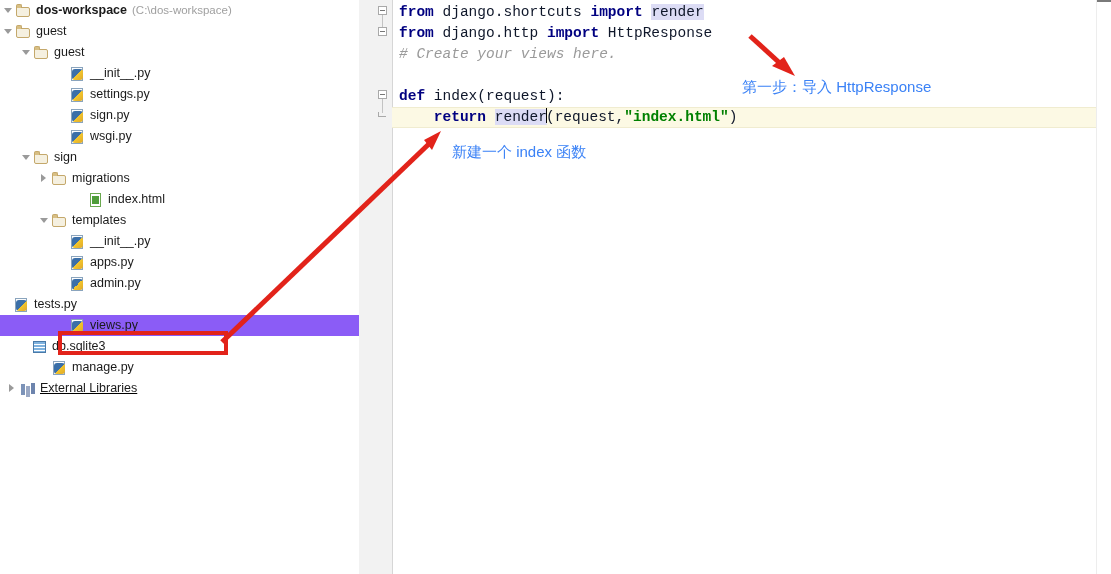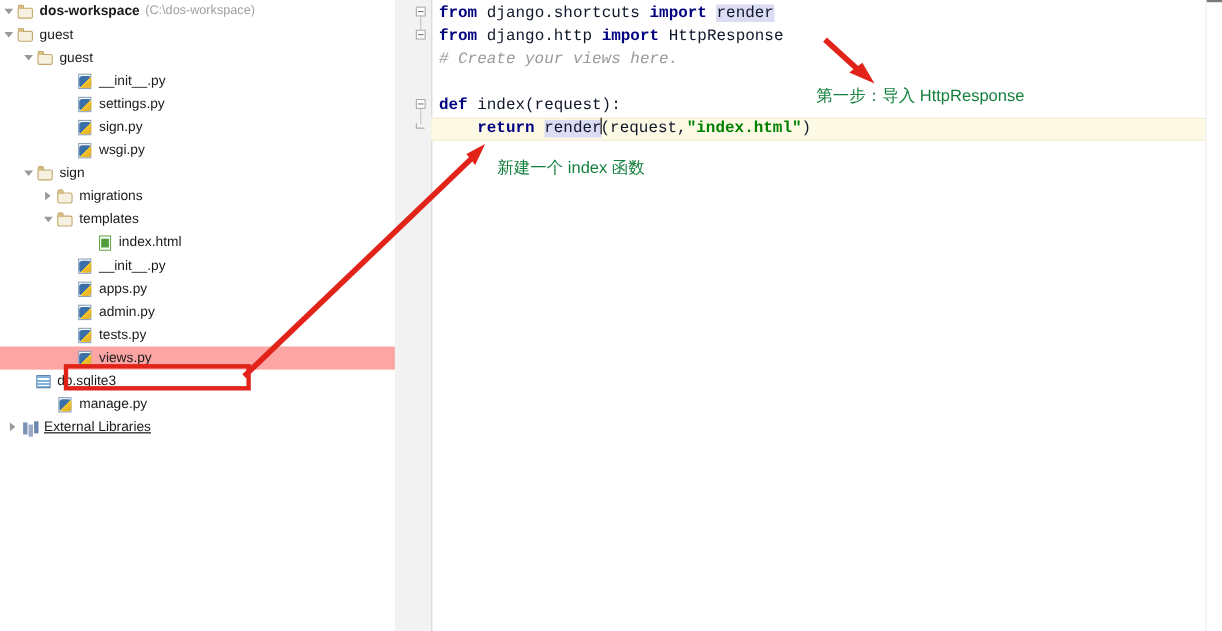--- a/index.html
+++ b/index.html
@@ -31,21 +31,21 @@
   }
   .tree-row {
     position: relative;
     height: 21px;
     line-height: 21px;
     white-space: nowrap;
     display: flex;
     align-items: center;
   }
   .tree-row.selected {
-    background: #fca5a5;
+    background: #8b5cf6;
   }
   .twisty {
     width: 13px;
     height: 21px;
     flex: 0 0 13px;
     position: relative;
   }
   .twisty.open::before {
     content: "";
     position: absolute;
@@ -305,21 +305,21 @@
 
   
   #annotation-layer {
     position: absolute;
     left: 0; top: 0;
     width: 1111px; height: 574px;
     pointer-events: none;
   }
   .anno-text {
     position: absolute;
-    color: #15803d;
+    color: #3b82f6;
     font-family: "Liberation Sans", sans-serif;
     font-size: 15px;
     white-space: nowrap;
   }
   #anno-box-views {
     position: absolute;
     left: 58px;
     top: 331px;
     width: 170px;
     height: 24px;
@@ -373,46 +373,46 @@
       <div class="tree-row" style="padding-left: 20px;">
         <span class="twisty open"></span>
         <span class="ticon ic-folder"></span>
         <span class="tlabel">sign</span>
       </div>
       <div class="tree-row" style="padding-left: 38px;">
         <span class="twisty closed"></span>
         <span class="ticon ic-folder"></span>
         <span class="tlabel">migrations</span>
       </div>
+      <div class="tree-row" style="padding-left: 74px;">
+        <span class="twisty"></span>
+        <span class="ticon ic-html"></span>
+        <span class="tlabel">index.html</span>
+      </div>
       <div class="tree-row" style="padding-left: 38px;">
         <span class="twisty open"></span>
         <span class="ticon ic-folder"></span>
         <span class="tlabel">templates</span>
       </div>
-      <div class="tree-row" style="padding-left: 74px;">
-        <span class="twisty"></span>
-        <span class="ticon ic-html"></span>
-        <span class="tlabel">index.html</span>
-      </div>
       <div class="tree-row" style="padding-left: 56px;">
         <span class="twisty"></span>
         <span class="ticon ic-py"></span>
         <span class="tlabel">__init__.py</span>
       </div>
       <div class="tree-row" style="padding-left: 56px;">
         <span class="twisty"></span>
         <span class="ticon ic-py"></span>
         <span class="tlabel">apps.py</span>
       </div>
       <div class="tree-row" style="padding-left: 56px;">
         <span class="twisty"></span>
         <span class="ticon ic-py"></span>
         <span class="tlabel">admin.py</span>
       </div>
-      <div class="tree-row" style="padding-left: 56px;">
+      <div class="tree-row" style="">
         <span class="twisty"></span>
         <span class="ticon ic-py"></span>
         <span class="tlabel">tests.py</span>
       </div>
       <div class="tree-row selected" style="padding-left: 56px;">
         <span class="twisty"></span>
         <span class="ticon ic-py"></span>
         <span class="tlabel">views.py</span>
       </div>
       <div class="tree-row" style="padding-left: 18px;">

